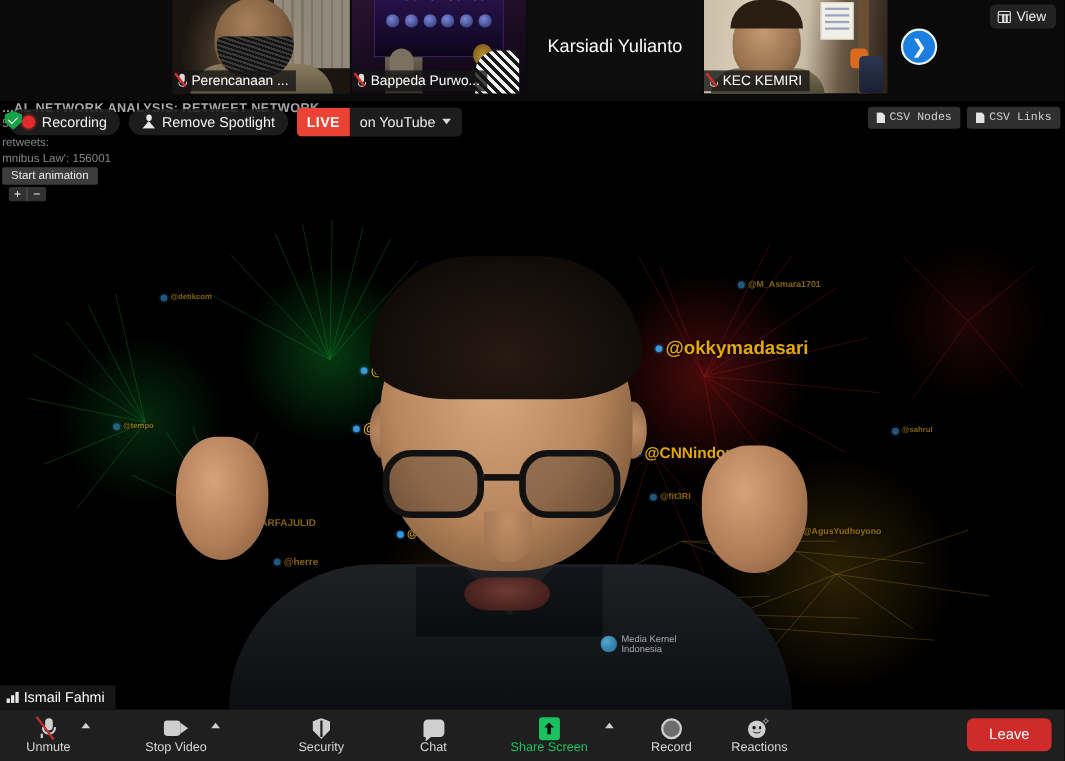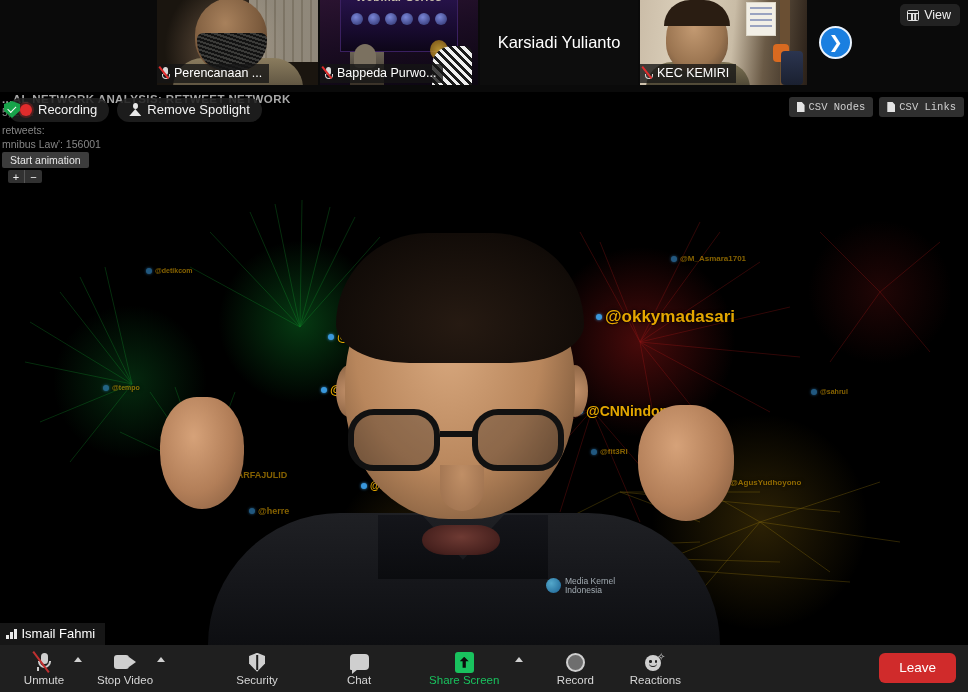--- a/index.html
+++ b/index.html
@@ -765,40 +765,47 @@
   <div class="shield-ok"></div>
   <div class="host-pills">
     <div class="pill">
       <span class="rec-dot"></span>
       <span>Recording</span>
     </div>
     <div class="pill">
       <span class="spotlight-icon"></span>
       <span>Remove Spotlight</span>
     </div>
+    <div class="live-pill">
+      <span class="live-badge">LIVE</span>
+      <span class="live-target">
+        <span>on YouTube</span>
+        <span class="caret-down"></span>
+      </span>
+    </div>
   </div>
 
   <div class="toolbar">
 
     <div class="tb-slot" style="margin-left:18px;">
       <div class="tb-item">
         <span class="tb-ico">
           <span class="ico-mic">
               <span class="b"></span>
               <span class="a"></span>
               <span class="s"></span>
               <span class="sl"></span>
             </span>
         </span>
         <span class="tb-lbl">Unmute</span>
         <span class="tb-caret"></span>
       </div>
     </div>
 
-    <div class="tb-slot" style="margin-left:27px;">
+    <div class="tb-slot" style="margin-left:62px;">
       <div class="tb-item">
         <span class="tb-ico">
           <span class="ico-cam">
               <span class="bd"></span>
               <span class="ln"></span>
             </span>
         </span>
         <span class="tb-lbl">Stop Video</span>
         <span class="tb-caret"></span>
       </div>

